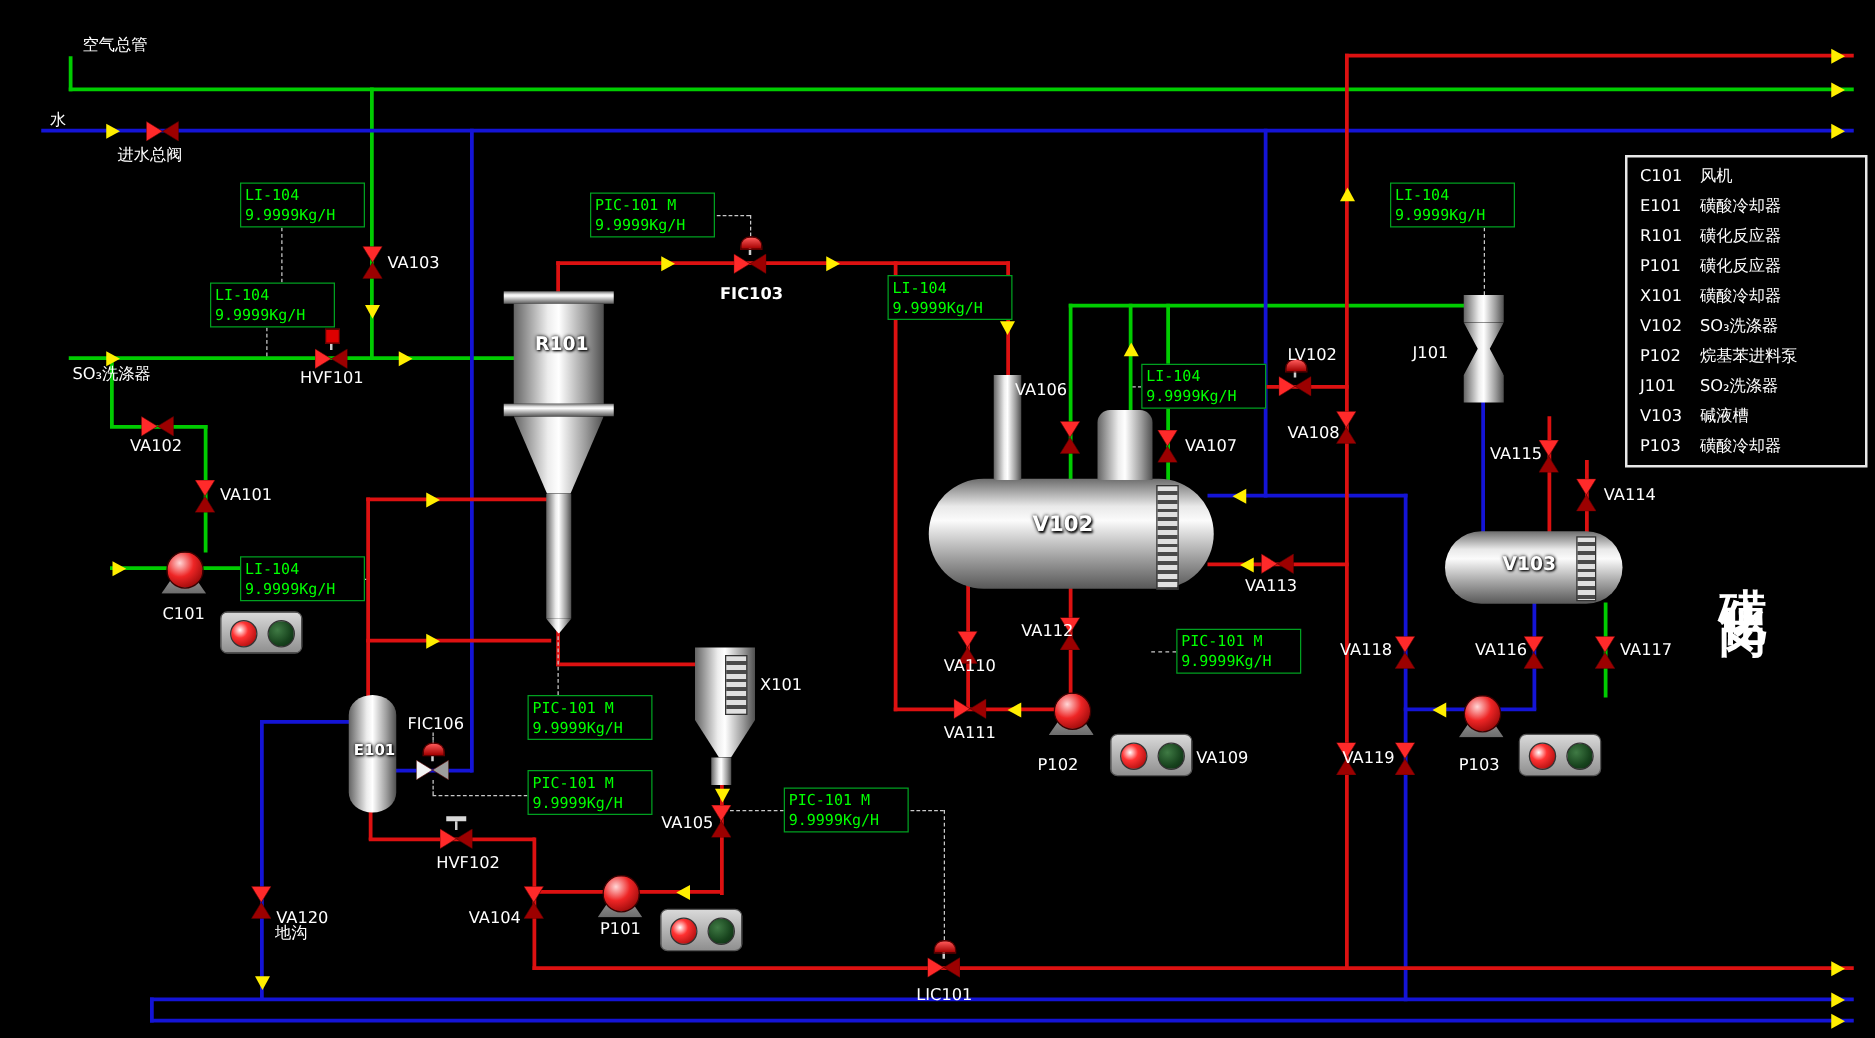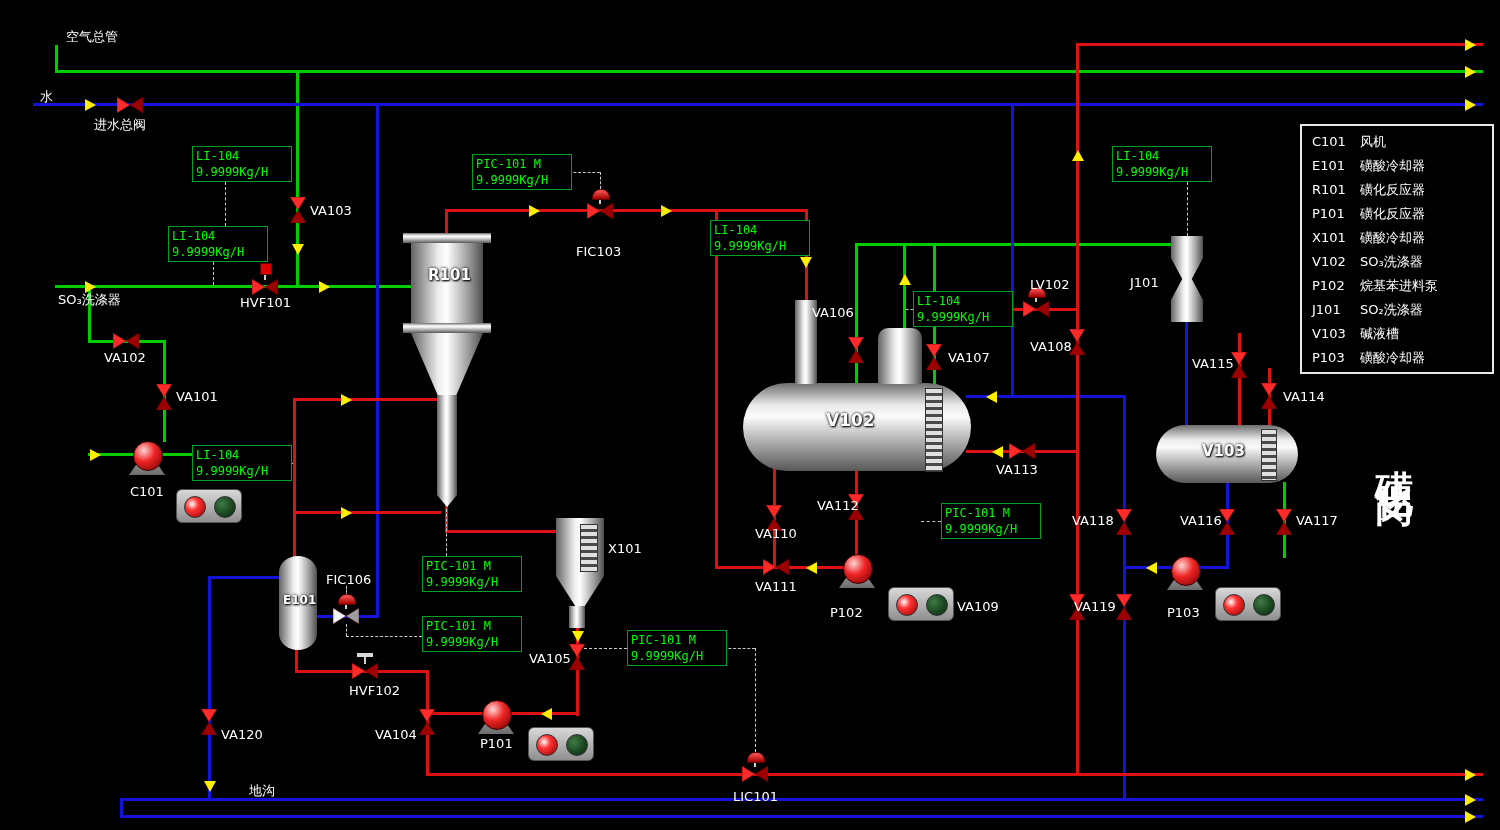--- a/index.html
+++ b/index.html
@@ -464,21 +464,21 @@
     </div>
     <div class="lbl" style="left: 66px; top: 30px;">空气总管</div>
     <div class="lbl" style="left: 40px; top: 90px;">水</div>
     <div class="lbl" style="left: 94px; top: 118px;">进水总阀</div>
     <div class="lbl" style="left: 58px; top: 293px;">SO₃洗涤器</div>
     <div class="lbl" style="left: 104px; top: 351px;">VA102</div>
     <div class="lbl" style="left: 176px; top: 390px;">VA101</div>
     <div class="lbl" style="left: 130px; top: 485px;">C101</div>
     <div class="lbl" style="left: 310px; top: 204px;">VA103</div>
     <div class="lbl" style="left: 240px; top: 296px;">HVF101</div>
-    <div class="lbl" style="left: 576px; top: 245px;">FIC103</div>
+    <div class="lbl" style="left: 576px; top: 229px; font-weight: bold;">FIC103</div>
     <div class="lbl" style="left: 812px; top: 306px;">VA106</div>
     <div class="lbl" style="left: 948px; top: 351px;">VA107</div>
     <div class="lbl" style="left: 1030px; top: 278px;">LV102</div>
     <div class="lbl" style="left: 1030px; top: 340px;">VA108</div>
     <div class="lbl" style="left: 1130px; top: 276px;">J101</div>
     <div class="lbl" style="left: 1192px; top: 357px;">VA115</div>
     <div class="lbl" style="left: 1283px; top: 390px;">VA114</div>
     <div class="lbl" style="left: 755px; top: 527px;">VA110</div>
     <div class="lbl" style="left: 755px; top: 580px;">VA111</div>
     <div class="lbl" style="left: 817px; top: 499px;">VA112</div>
@@ -490,15 +490,15 @@
     <div class="lbl" style="left: 957px; top: 600px;">VA109</div>
     <div class="lbl" style="left: 1074px; top: 600px;">VA119</div>
     <div class="lbl" style="left: 1167px; top: 606px;">P103</div>
     <div class="lbl" style="left: 608px; top: 542px;">X101</div>
     <div class="lbl" style="left: 326px; top: 573px;">FIC106</div>
     <div class="lbl" style="left: 349px; top: 684px;">HVF102</div>
     <div class="lbl" style="left: 529px; top: 652px;">VA105</div>
     <div class="lbl" style="left: 375px; top: 728px;">VA104</div>
     <div class="lbl" style="left: 480px; top: 737px;">P101</div>
     <div class="lbl" style="left: 221px; top: 728px;">VA120</div>
-    <div class="lbl" style="left: 220px; top: 784px; margin-left: 29px;">地沟</div>
+    <div class="lbl" style="left: 220px; top: 740px;">地沟</div>
     <div class="lbl" style="left: 733px; top: 790px;">LIC101</div>
   </div>
 
 </body></html>

